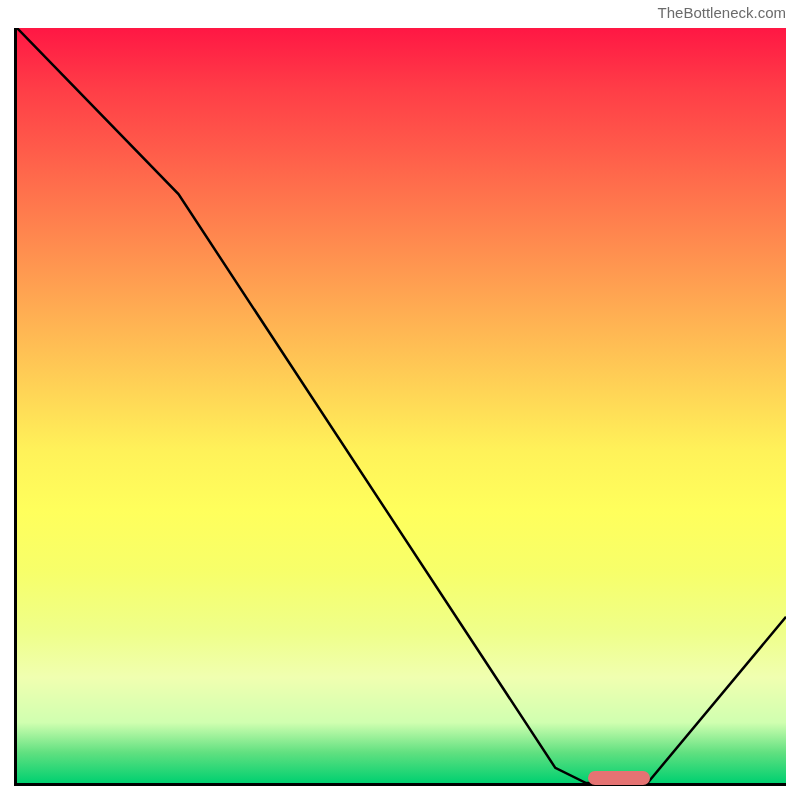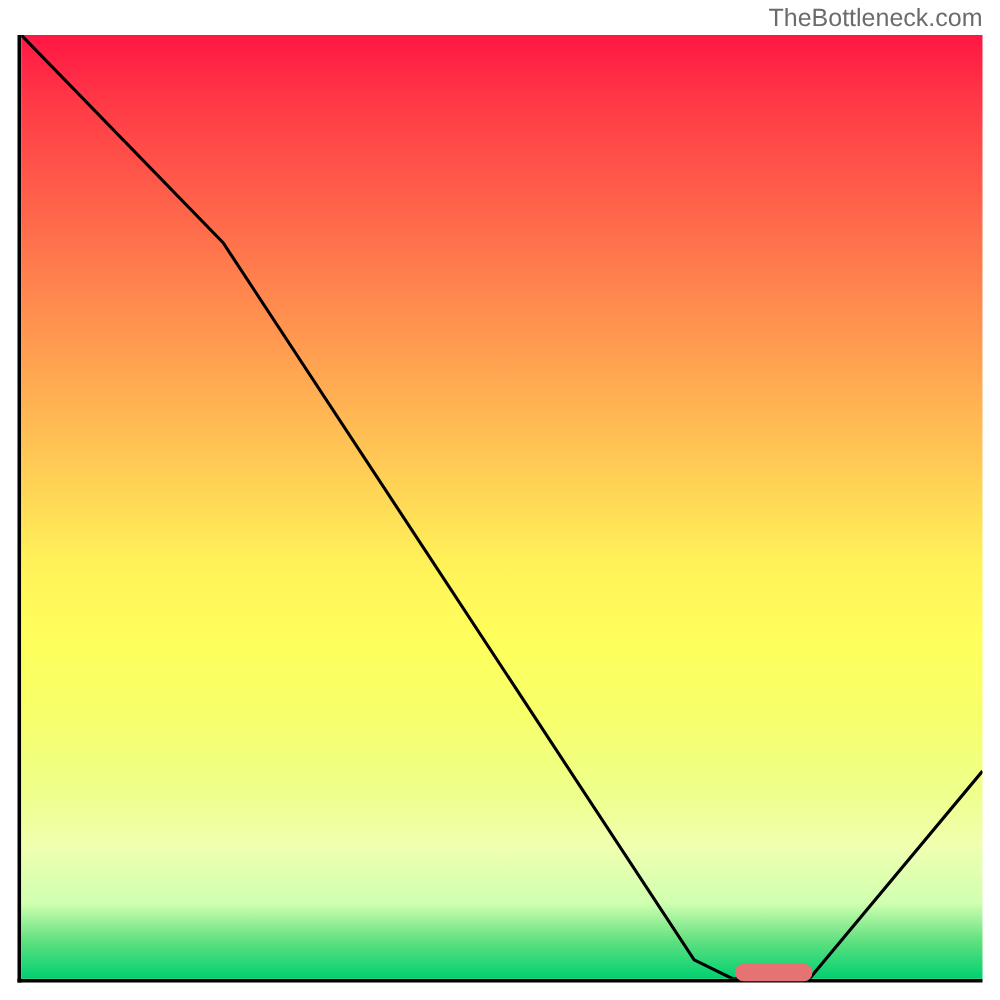--- a/index.html
+++ b/index.html
@@ -8,21 +8,21 @@
     height: 800px;
     background: #ffffff;
     font-family: Arial, sans-serif;
     position: relative;
     overflow: hidden;
   }
   .watermark {
     position: absolute;
     top: 4px;
     right: 14px;
-    font-size: 20px;
+    font-size: 15px;
     color: #6b6b6b;
     font-weight: 500;
     z-index: 10;
   }
   .chart-area {
     position: absolute;
     left: 14px;
     top: 28px;
     width: 772px;
     height: 758px;

